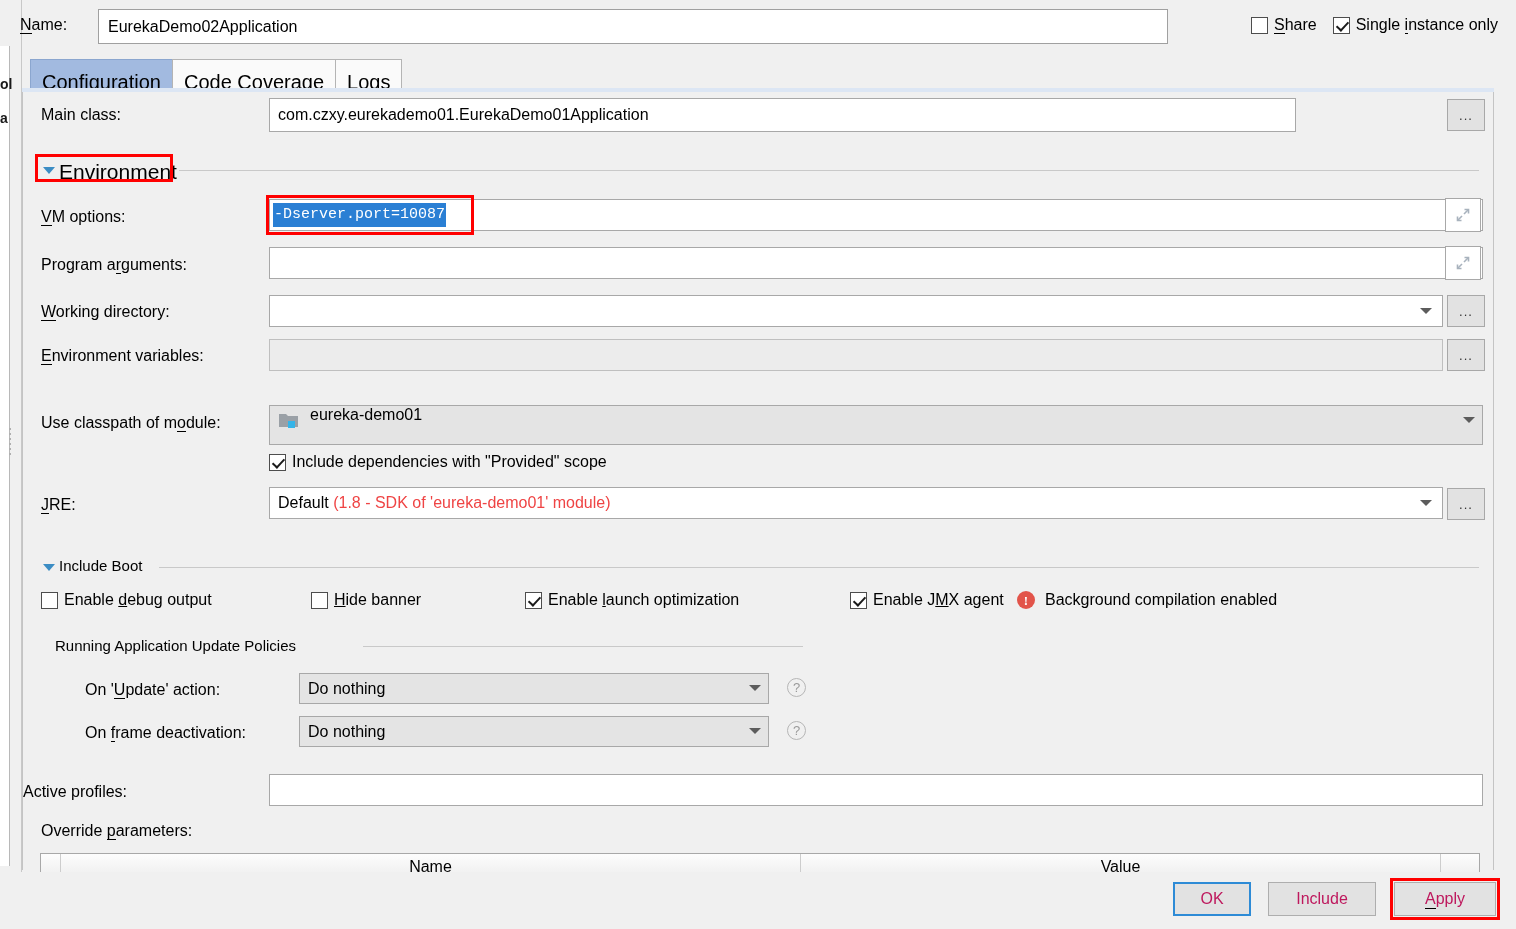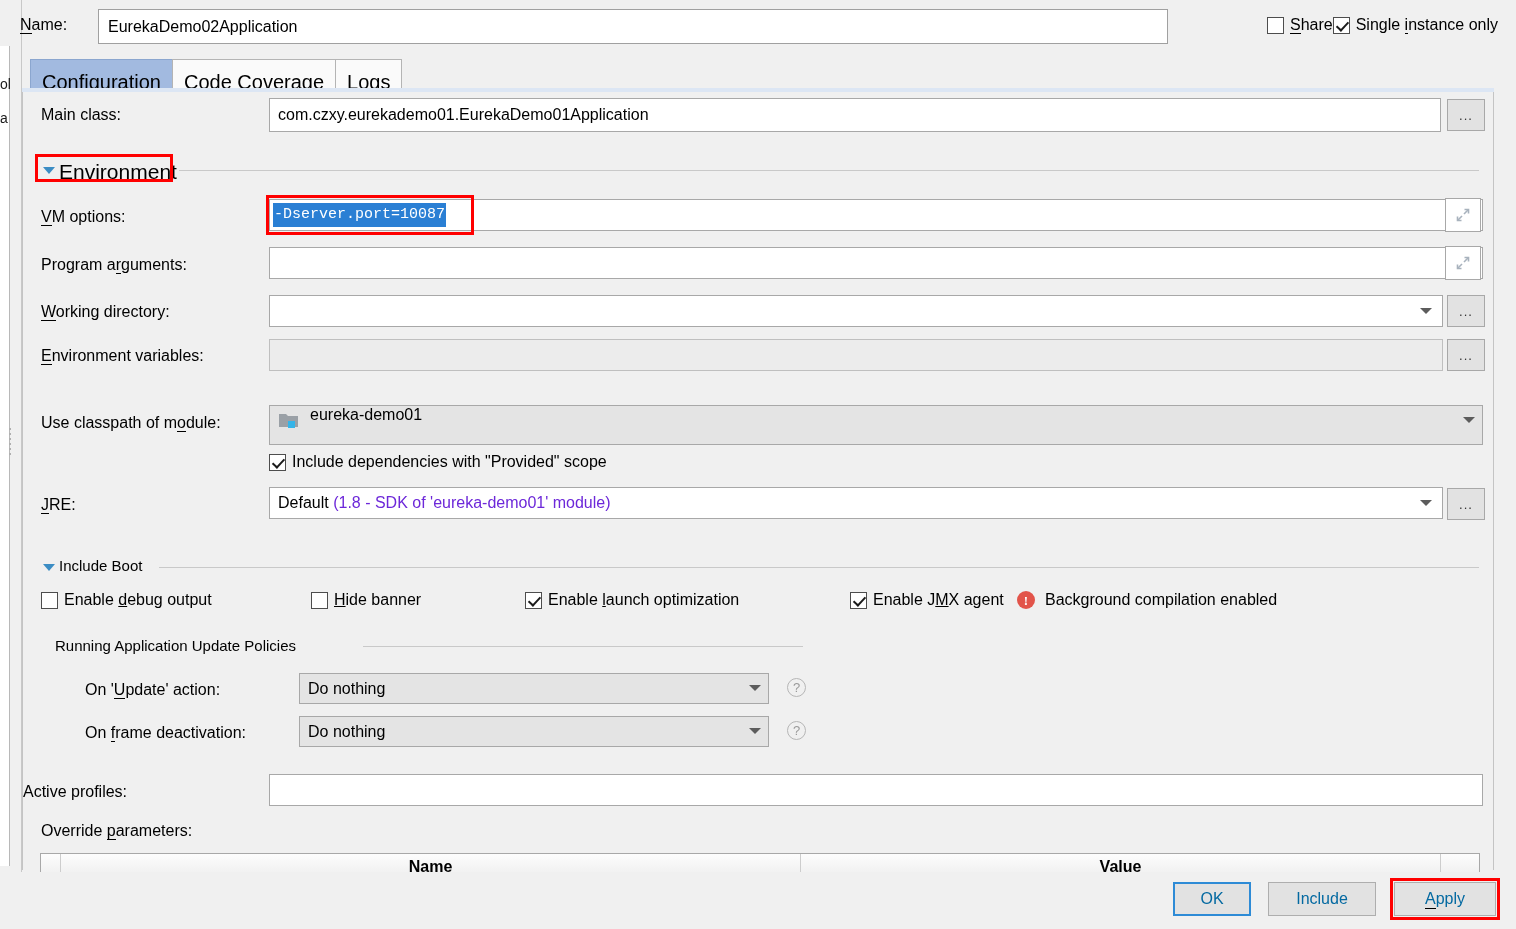--- a/index.html
+++ b/index.html
@@ -12,35 +12,35 @@
     font-size: 15px;
     color: #000;
   }
   #root { position: relative; width: 1516px; height: 929px; background: #f0f0f0; }
 
   
   .left-clip { position: absolute; left: 0; top: 0; width: 22px; height: 880px;
     background: #f0f0f0; border-right: 1px solid #c8c8c8; }
   .left-clip-inner { position: absolute; left: 0; top: 46px; width: 10px; height: 820px;
     background: #ffffff; border-right: 1px solid #b8b8b8; }
-  .left-frag { position: absolute; font-size: 14px; color: #1a1a1a; left: 0px; }
+  .left-frag { position: absolute; font-size: 14px; color: #1a1a1a; left: 0px; font-weight: bold; }
   .splitter-dots { position: absolute; left: 6px; top: 425px; width: 8px; height: 34px; }
   .splitter-dots i { display:block; width:2px; height:2px; background:#b0b0b0; margin:3px auto; }
 
   
   .name-label { position: absolute; left: 20px; top: 16px; font-size: 16px; }
   .name-label u { text-decoration: none; border-bottom: 1px solid #000; }
   .name-input {
     position: absolute; left: 98px; top: 9px; width: 1070px; height: 35px;
     background: #fff; border: 1px solid #a0a0a0; padding: 0 9px;
     font-family: "Liberation Sans", sans-serif; font-size: 16px; color: #000;
     line-height: 33px; white-space: nowrap; overflow: hidden;
   }
 
-  .share-wrap { position: absolute; right: 18px; top: 16px; display: flex; align-items: center; gap: 0; font-size: 16px; }
+  .share-wrap { position: absolute; right: 18px; top: 16px; display: flex; align-items: center; gap: 16px; font-size: 16px; }
   .cbox { display: inline-block; width: 17px; height: 17px; border: 1px solid #4d4d4d; background: #fff;
           position: relative; vertical-align: -3px; margin-right: 6px; }
   .cbox.checked::after {
     content: ""; position: absolute; left: 5px; top: 1px; width: 5px; height: 10px;
     border: solid #1a1a1a; border-width: 0 2px 2px 0; transform: rotate(43deg);
   }
   .cb-item { display: flex; align-items: center; white-space: nowrap; }
   .cb-item u { text-decoration: none; border-bottom: 1px solid #000; }
 
   
@@ -94,31 +94,31 @@
     font-size: 13px; font-weight: bold; font-family: "Liberation Serif", serif; line-height: 1; }
 
   .help-icon { position: absolute; width: 19px; height: 19px; border-radius: 50%;
     border: 1px solid #b6b6b6; color: #9a9a9a; font-size: 13px; text-align: center;
     line-height: 17px; }
 
   
   .tbl { position: absolute; left: 40px; top: 853px; width: 1440px; height: 27px;
     background: #fff; border: 1px solid #a8a8a8; overflow: hidden; }
   .tbl-head { display: flex; height: 26px; background: linear-gradient(#fdfdfd,#ededed);
-    border-bottom: 1px solid #c4c4c4; font-weight: bold; }
+    border-bottom: 1px solid #c4c4c4; }
   .th { text-align: center; font-size: 16px; line-height: 26px; border-right: 1px solid #cdcdcd; overflow: hidden; }
   .th.c0 { width: 20px; }
   .th.c1 { width: 740px; }
   .th.c2 { width: 640px; }
   .th.c3 { width: 38px; border-right: none; }
 
   
   .bottombar { position: absolute; left: 0; top: 872px; width: 1516px; height: 57px; background: #f0f0f0; }
   .dbtn { position: absolute; height: 34px; background: #e2e2e2; border: 1px solid #aeaeae;
-    font-size: 16px; display: flex; align-items: center; justify-content: center; color: #0369a1; }
+    font-size: 16px; display: flex; align-items: center; justify-content: center; color: #be185d; }
   .dbtn u { text-decoration: none; border-bottom: 1px solid #000; }
   .dbtn.focus { border: 2px solid #2e8bd6; }
 </style>
 </head>
 <body>
 
 <div id="root">
 
   <div class="left-clip">
     <div class="left-clip-inner"></div>
@@ -151,21 +151,21 @@
   <div class="tabs">
     <div class="tab active">Configuration</div>
     <div class="tab">Code Coverage</div>
     <div class="tab">Logs</div>
   </div>
   <div class="tab-underline"></div>
 
   <div class="panel">
 
     <div class="lbl" style="left:18px; top:14px;">Main class:</div>
-    <div class="tfield" style="left:246px; top:6px; width:1172px; height:34px; line-height:32px;">com.czxy.eurekademo01.EurekaDemo01Application</div>
+    <div class="tfield" style="left:246px; top:6px; width:1027px; height:34px; line-height:32px;">com.czxy.eurekademo01.EurekaDemo01Application</div>
     <div class="btn-dots" style="left:1424px; top:7px;">
       <span class="dots">...</span>
     </div>
 
     <div class="sect-arrow" style="left:20px; top:75px;"></div>
     <div class="sect-title" style="left:36px; top:68px; font-size:21px;">Environment</div>
     <div class="sect-line" style="left:156px; top:78px; width:1300px;"></div>
     <div class="redbox" style="left:12px; top:62px; width:138px; height:28px;"></div>
 
     <div class="lbl" style="left:18px; top:116px;"><u>V</u>M options:</div>
@@ -216,21 +216,21 @@
     <div class="arrow-dn" style="left:1440px; top:325px;"></div>
 
     <div class="checkrow" style="left:246px; top:361px;">
       <span class="cbox checked"></span>
       <span>Include dependencies with "Provided" scope</span>
     </div>
 
     <div class="lbl" style="left:18px; top:404px;"><u>J</u>RE:</div>
     <div class="tfield" style="left:246px; top:395px; width:1174px; height:32px; line-height:30px;">
       <span>Default</span>
-      <span style="color:#6d28d9;text-align:center;">(1.8 - SDK of 'eureka-demo01' module)</span>
+      <span style="color:#ef4444;text-align:center;">(1.8 - SDK of 'eureka-demo01' module)</span>
     </div>
     <div class="arrow-dn" style="left:1397px; top:408px;"></div>
     <div class="btn-dots" style="left:1424px; top:396px;">
       <span class="dots">...</span>
     </div>
 
     <div class="sect-arrow" style="left:20px; top:472px;"></div>
     <div class="sect-title" style="left:36px; top:465px;">Include Boot</div>
     <div class="sect-line" style="left:136px; top:475px; width:1320px;"></div>
 

